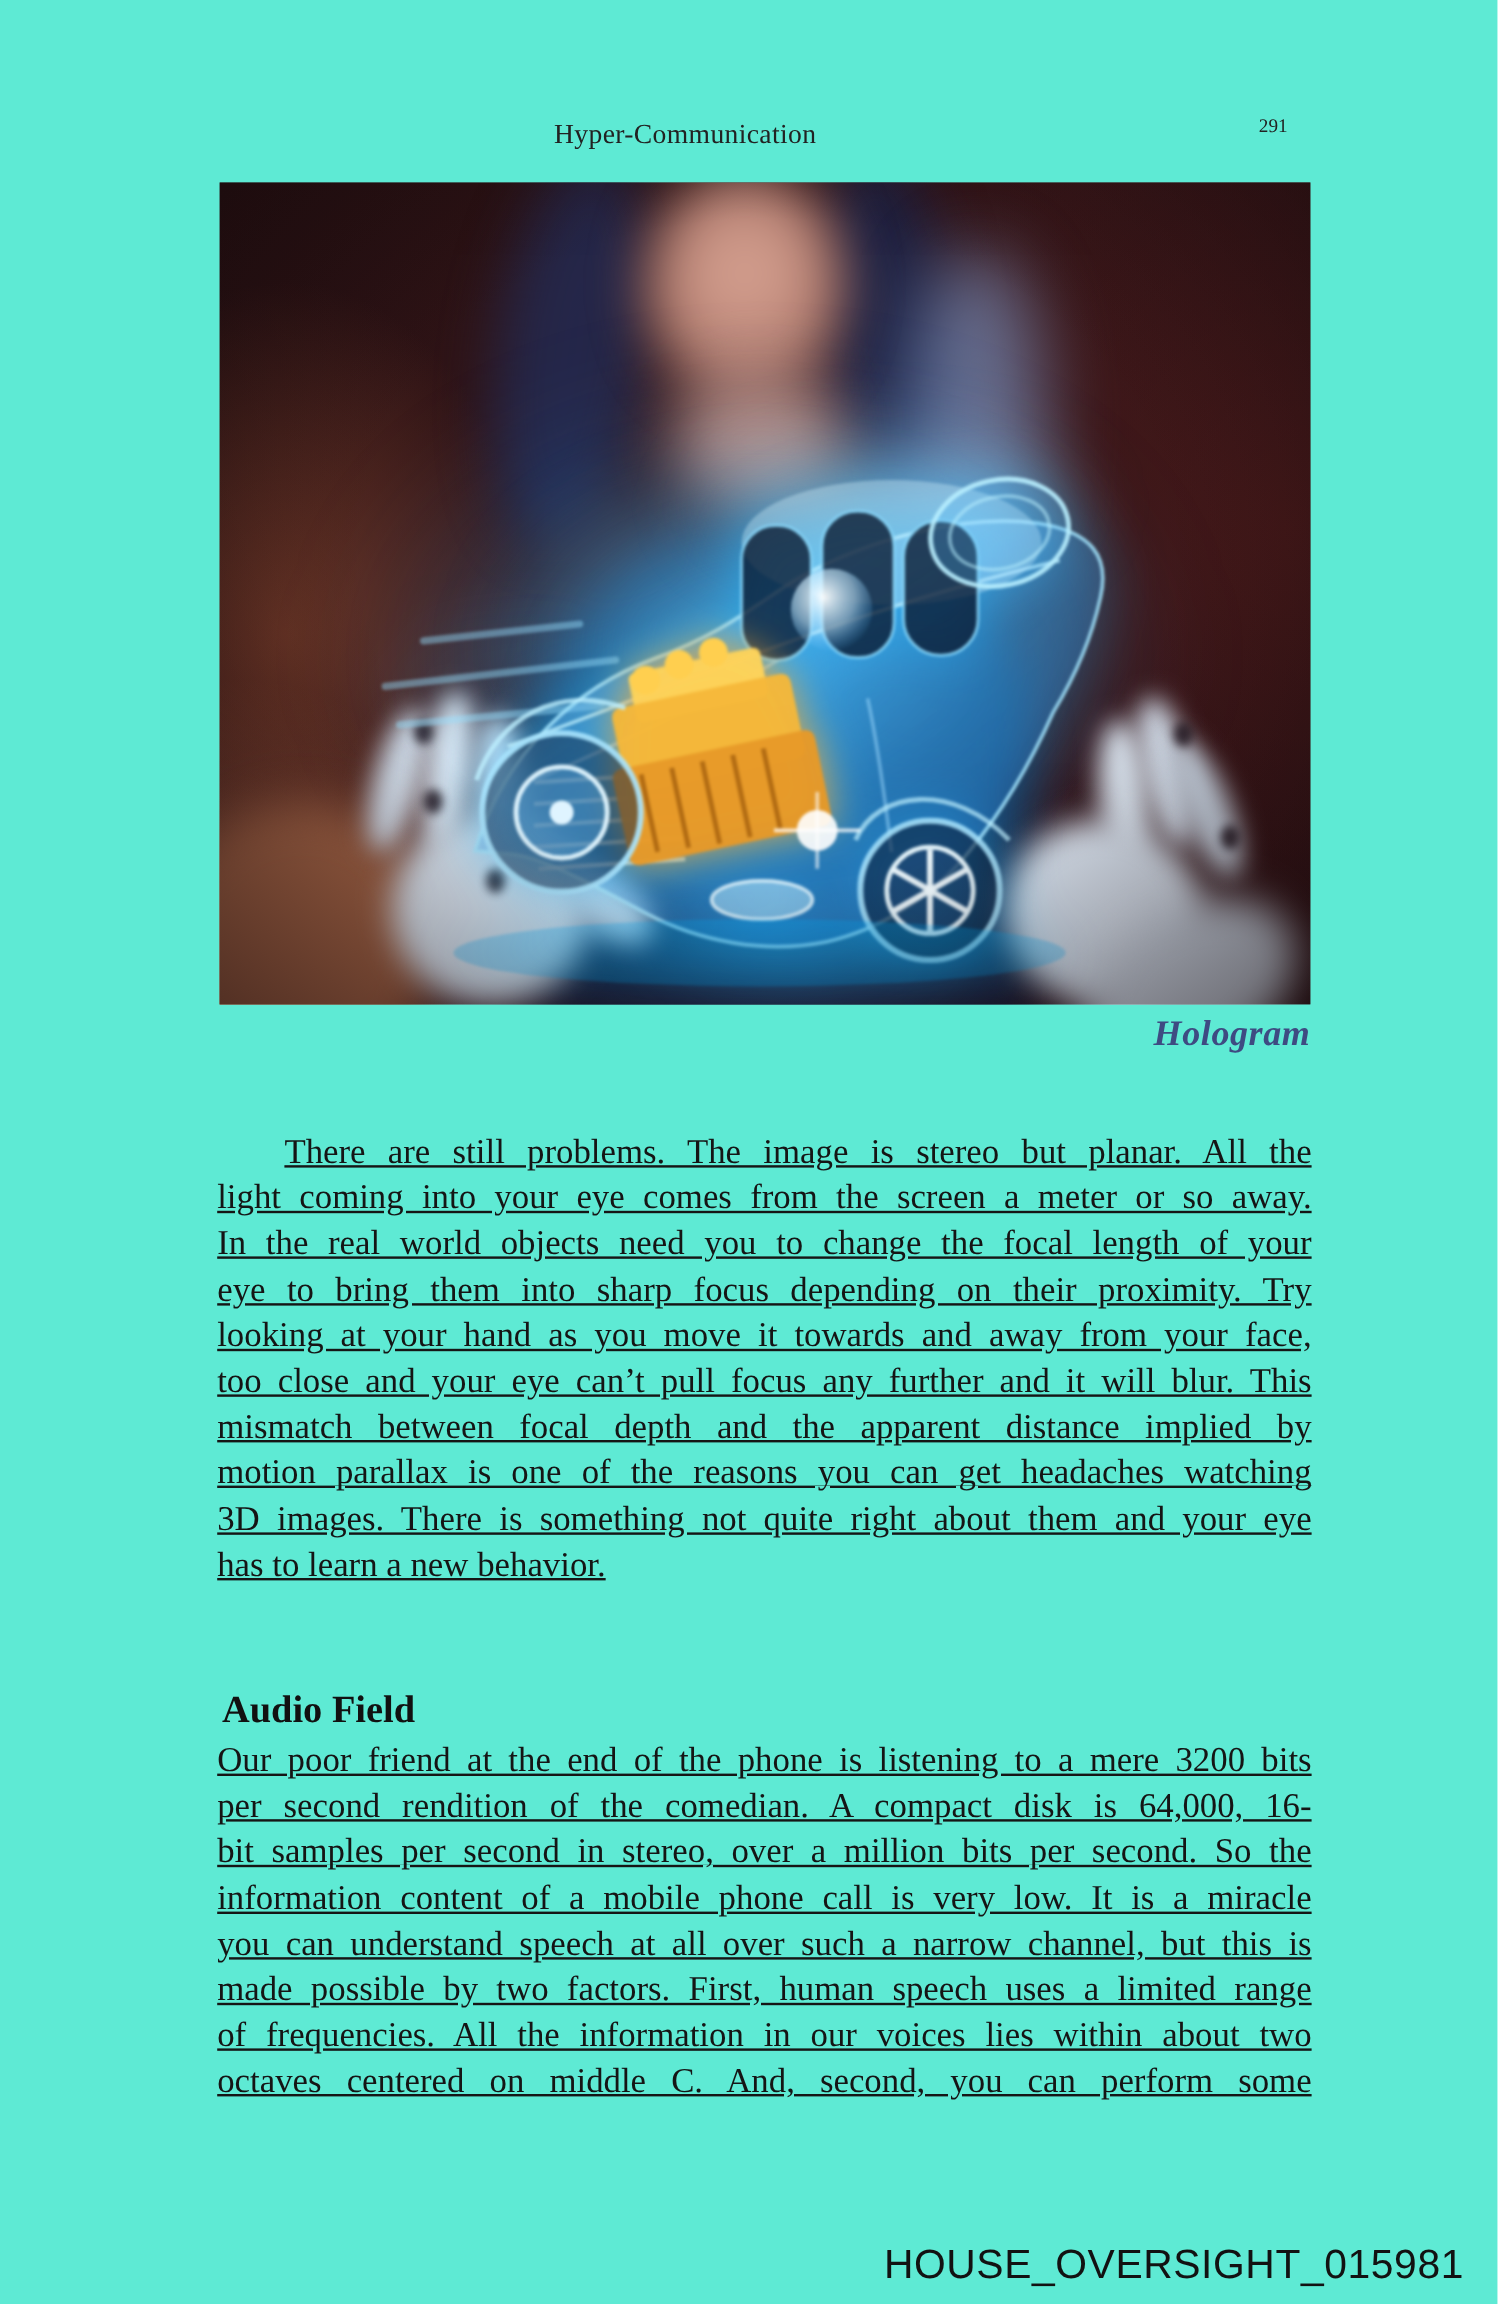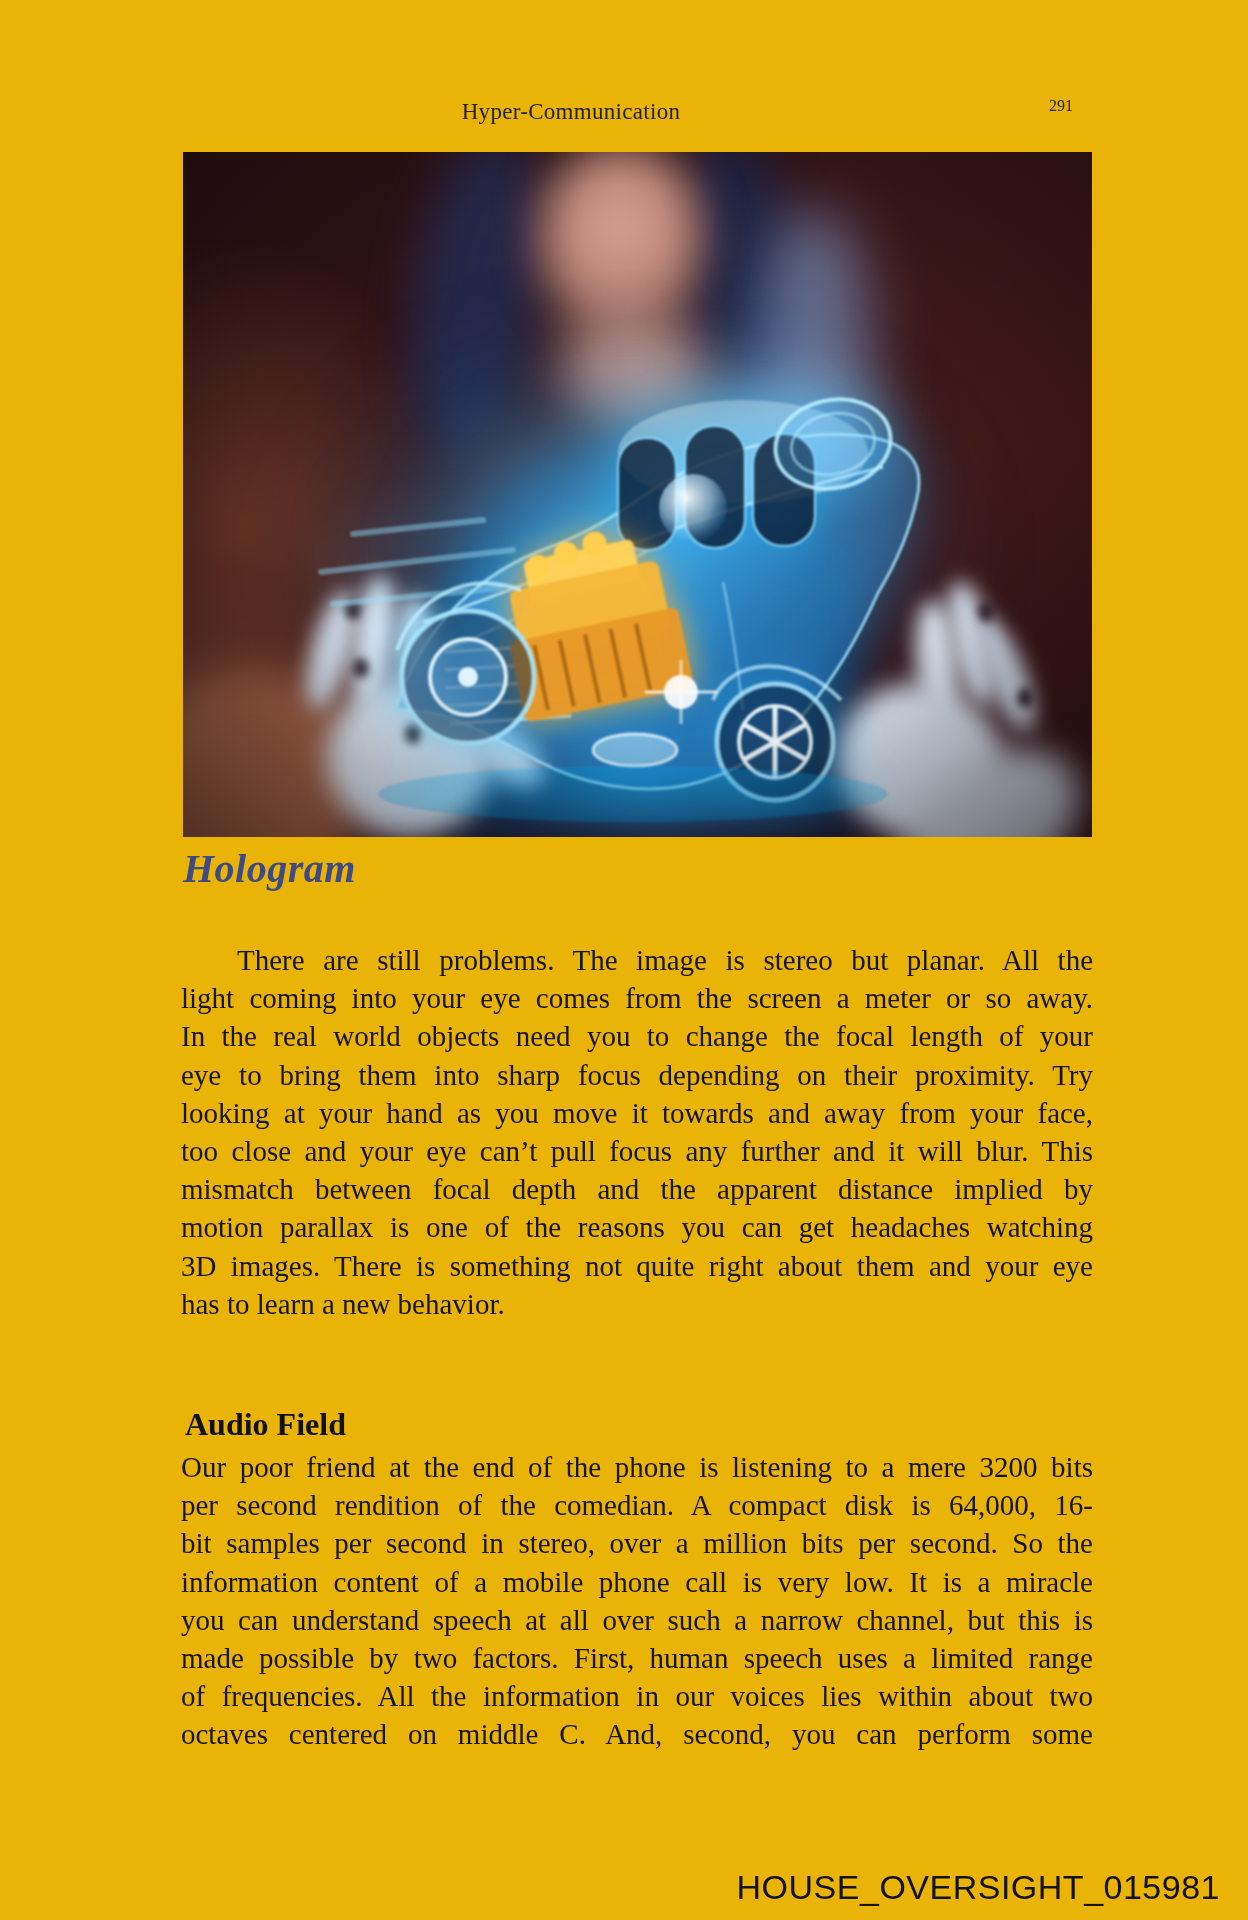--- a/index.html
+++ b/index.html
@@ -1,16 +1,16 @@
 <!DOCTYPE html>
 <html><head>
 <meta charset="utf-8">
 <style>
   html,body{margin:0;padding:0;background:#ffffff;}
-  .page{position:relative;width:1248px;height:1920px;background:#eab308;overflow:hidden;
+  .page{position:relative;width:1248px;height:1920px;background:#5eead4;overflow:hidden;
         font-family:"Liberation Serif", serif;color:#1b1b1b;}
 
   
   .running-head{position:absolute;top:99px;left:181px;width:780px;text-align:center;
                 font-size:23px;letter-spacing:.3px;color:#222;}
   .page-number{position:absolute;top:97px;left:1049px;font-size:16px;color:#222;}
 
   
   .photo{position:absolute;left:183px;top:152px;width:909px;height:685px;overflow:hidden;
          background:
@@ -59,27 +59,27 @@
   .armR{left:718px;top:605px;width:185px;height:125px;background:#ccd7e4;filter:blur(16px);transform:rotate(-28deg);}
   .nailR1{left:795px;top:450px;}.nailR2{left:834px;top:536px;}
 
   .car{left:0;top:0;width:909px;height:685px;
        filter:drop-shadow(0 0 24px rgba(35,185,255,.8)) blur(1.2px);}
 
   .photo .vignette{left:0;top:0;width:100%;height:100%;filter:none;
      background:radial-gradient(ellipse at 50% 45%, rgba(0,0,0,0) 52%, rgba(18,7,9,.55) 100%);}
 
   
-  .caption{position:absolute;top:845px;left:183px;width:909px;text-align:left;
-           font-size:40px;font-weight:bold;font-style:italic;color:#3e4b82;letter-spacing:.5px;}
+  .caption{position:absolute;top:845px;left:183px;width:909px;text-align:right;
+           font-size:30px;font-weight:bold;font-style:italic;color:#3e4b82;letter-spacing:.5px;}
 
   
   .body-text{position:absolute;left:181px;width:912px;font-size:29px;line-height:38.2px;color:#151515;}
   .para1{top:941px;}
-  .tline{text-align:justify;text-align-last:justify;white-space:normal;}
+  .tline{text-align:justify;text-align-last:justify;white-space:normal;text-decoration:underline;}
   .last-left .tline:last-child{text-align-last:left;}
   .indent-first .tline:first-child{text-indent:56px;}
 
   .section-heading{position:absolute;top:1402px;left:181px;margin:4px;font-size:32px;
                    font-weight:bold;color:#111;}
   .para2{top:1448px;}
 
   
   .watermark{position:absolute;top:1868px;right:28px;font-family:"Liberation Sans", sans-serif;
              font-size:34px;color:#121212;letter-spacing:.5px;}

